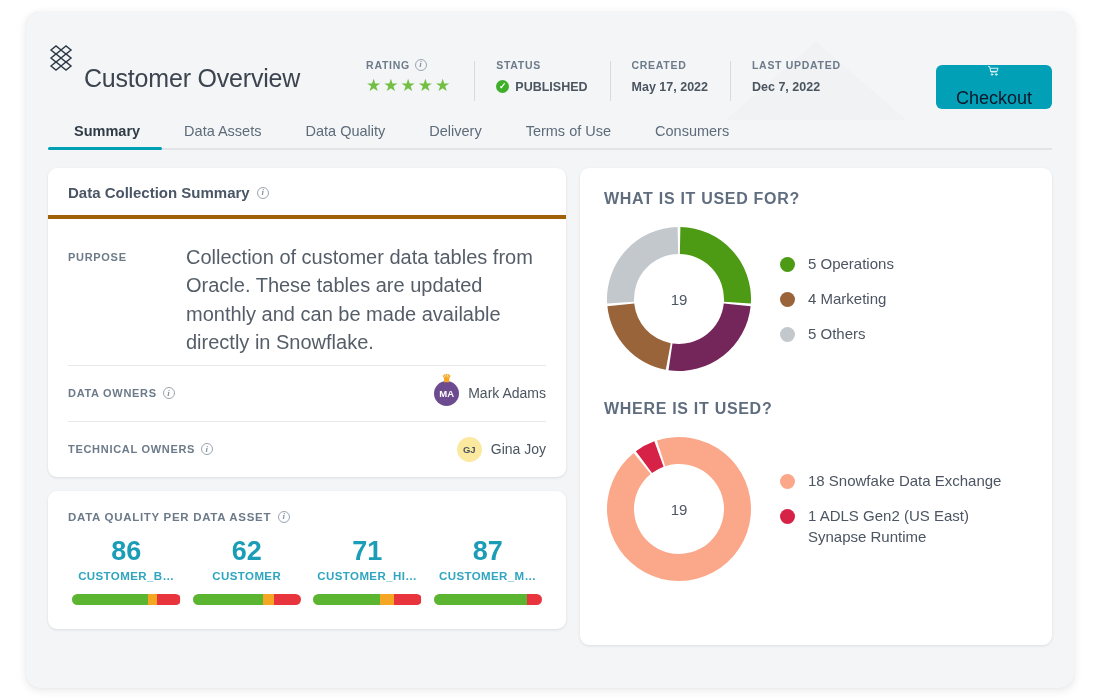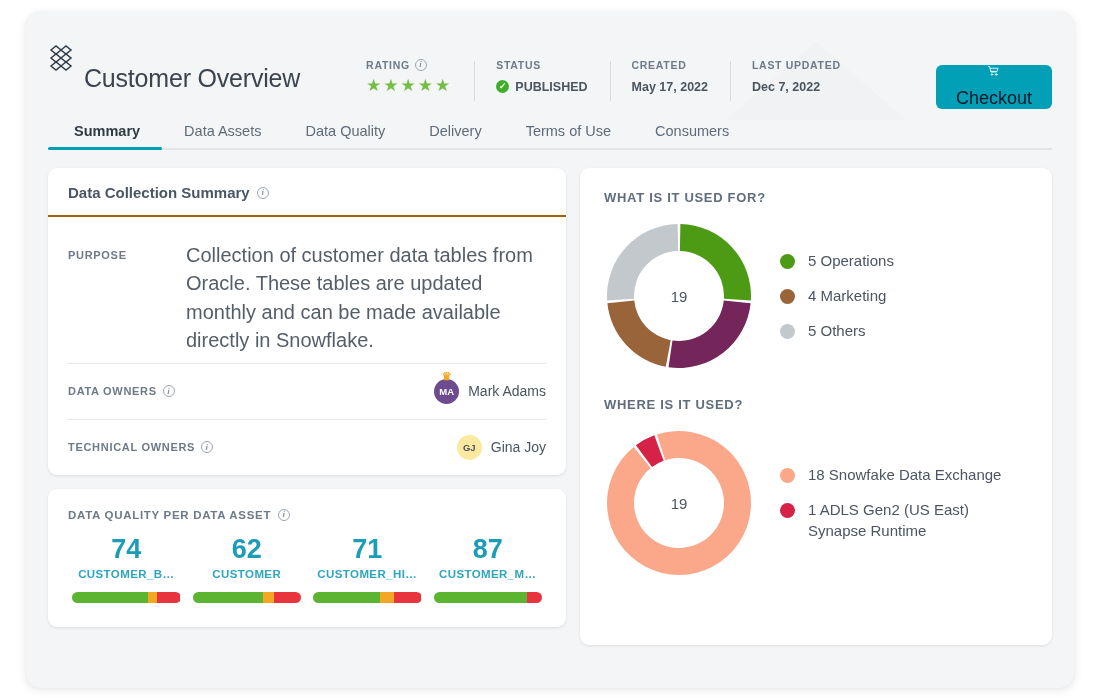--- a/index.html
+++ b/index.html
@@ -87,21 +87,21 @@
 
   
   .body { display: flex; gap: 14px; padding: 18px 22px 0 22px; }
   .col-left { width: 518px; display: flex; flex-direction: column; gap: 14px; }
   .col-right { flex: 1; }
   .card {
     background: #fff; border-radius: 9px;
     box-shadow: 0 1px 3px rgba(0,0,0,0.10);
   }
   .card-head {
-    padding: 16px 20px 14px 20px; border-bottom: 2px solid #a16207;
+    padding: 16px 20px 14px 20px; border-bottom: 4px solid #a16207;
     font-size: 15px; font-weight: bold; color: #4a5666;
     display: flex; align-items: center; gap: 7px;
   }
 
   
   .purpose-row { display: flex; padding: 24px 20px 8px 20px; }
   .purpose-label {
     width: 118px; flex: 0 0 auto; padding-top: 8px;
     font-size: 11px; font-weight: bold; color: #6c7a89; letter-spacing: 0.7px;
   }
@@ -144,21 +144,21 @@
   }
   .dq-bar {
     margin-top: 12px; height: 11px; border-radius: 6px; overflow: hidden;
     display: flex; background: #eceef0;
   }
   .dq-seg { height: 100%; }
 
   
   .panel-inner { padding: 22px 24px 20px 24px; }
   .panel-title {
-    font-size: 13px; font-weight: bold; color: #5f6d7e; letter-spacing: 0.7px;
+    font-size: 16px; font-weight: bold; color: #5f6d7e; letter-spacing: 0.7px;
   }
   .donut-row { display: flex; align-items: center; margin-top: 16px; }
   .donut-wrap { position: relative; width: 150px; height: 150px; flex: 0 0 auto; }
   .donut-center {
     position: absolute; inset: 0; display: flex;
     align-items: center; justify-content: center;
     font-size: 15px; color: #4d5664;
   }
   .legend { margin-left: 26px; display: flex; flex-direction: column; gap: 15px; }
   .legend-item { display: flex; align-items: flex-start; gap: 13px; }
@@ -280,21 +280,21 @@
         </div>
       </div>
 
       <div class="card">
         <div class="dq-head">
           <span>DATA QUALITY PER DATA ASSET</span>
           <span class="info-i">i</span>
         </div>
         <div class="dq-grid" id="dq-grid">
             <div class="dq-item">
-              <div class="dq-score">74</div>
+              <div class="dq-score">86</div>
               <div class="dq-name">CUSTOMER_B…</div>
               <div class="dq-bar">
                 <div class="dq-seg" style="width:70%;background:#5cb531"></div>
                 <div class="dq-seg" style="width:8%;background:#f5a623"></div>
                 <div class="dq-seg" style="width:22%;background:#e8353d"></div>
               </div>
             </div>
             <div class="dq-item">
               <div class="dq-score">62</div>
               <div class="dq-name">CUSTOMER</div>

